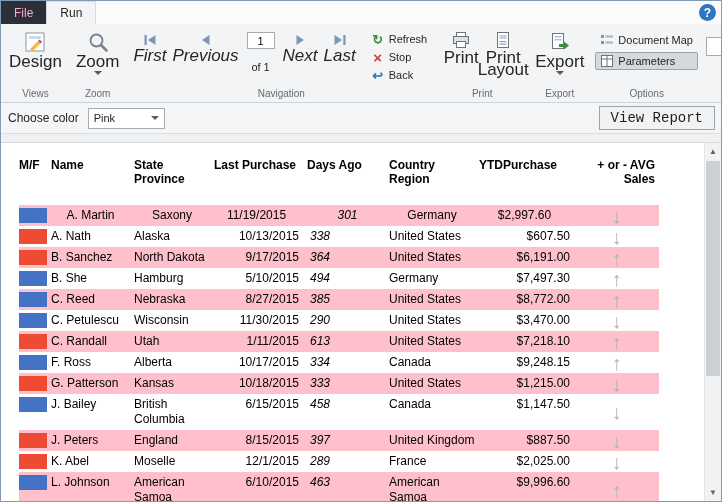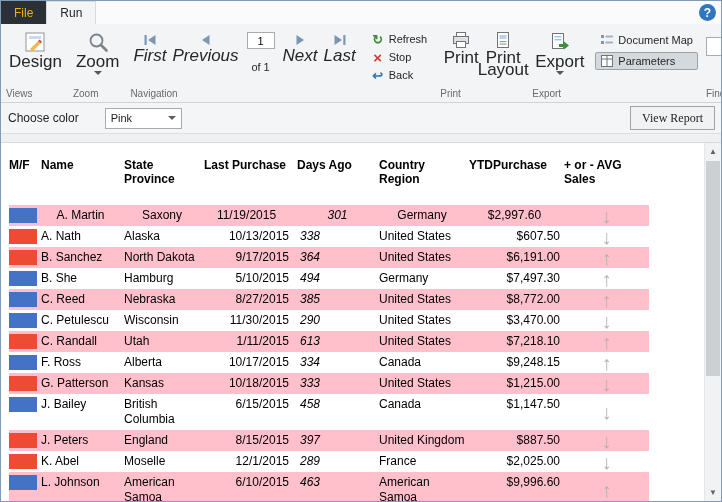--- a/index.html
+++ b/index.html
@@ -4,29 +4,29 @@
 <style>
   * { box-sizing: border-box; margin: 0; padding: 0; }
   html, body { width: 722px; height: 502px; }
   body { font-family: "Liberation Sans", sans-serif; background: #ffffff; overflow: hidden; }
 
   .window { width: 722px; height: 502px; border: 1px solid #7e9cba; display: flex; flex-direction: column; background: #f3f4f5; overflow: hidden; }
 
   
   .tabbar { height: 23px; background: #fbfbfc; display: flex; align-items: stretch; position: relative; flex: 0 0 auto; }
   .tab { font-size: 12px; display: flex; align-items: center; padding: 0 13px; cursor: default; }
-  .tab-file { background: #2b2f36; color: #eab308; }
+  .tab-file { background: #2b2f36; color: #f9a8d4; }
   .tab-run { background: #f3f4f5; border: 1px solid #d8dadc; border-bottom: none; color: #262626; }
   .help-btn { position: absolute; right: 5px; top: 3px; width: 17px; height: 17px; background: #2f76c0; color: #fff; font-weight: bold; font-size: 12px; display: flex; align-items: center; justify-content: center; border-radius: 9px; }
 
   
   .ribbon { height: 79px; background: #f3f4f5; border-bottom: 1px solid #d0d3d6; display: flex; align-items: stretch; padding: 1px 2px 0; flex: 0 0 auto; overflow: hidden; }
   .rgroup { display: flex; flex-direction: column; padding: 2px 3px 0; }
   .gcontent { flex: 1; display: flex; align-items: flex-start; }
-  .glabel { height: 15px; font-size: 10px; color: #666a6e; text-align: left; line-height: 14px; white-space: nowrap; }
+  .glabel { height: 15px; font-size: 10px; color: #666a6e; text-align: center; line-height: 14px; white-space: nowrap; }
   .gsep { width: 1px; background: #dddfe2; margin: 4px 1px; }
 
   .bigbtn { display: flex; flex-direction: column; align-items: center; padding: 3px 3px 0; border-radius: 2px; min-width: 34px; cursor: default; }
   .blabel { font-size: 17px; color: #262626; margin-top: 2px; text-align: center; line-height: 12px; }
   .bigbtn.print { width: 42px; }
   .caret { width: 0; height: 0; border-left: 4px solid transparent; border-right: 4px solid transparent; border-top: 4px solid #55585c; margin-top: 3px; display: inline-block; }
 
   .navrow { display: flex; align-items: flex-start; }
   .bigbtn.nav { min-width: 28px; padding: 5px 3px 0; font-style: italic; }
   .pagewidget { display: flex; flex-direction: column; align-items: center; margin: 5px 5px 0; }
@@ -44,40 +44,40 @@
   .optstack { display: flex; flex-direction: column; gap: 3px; margin-top: 4px; }
   .smallbtn.pressed { background: #d4d9de; border: 1px solid #9aa2ab; }
   .ic { display: inline-flex; align-items: center; justify-content: center; }
 
   .findrow { display: flex; align-items: center; margin-top: 10px; }
   .find-input { width: 56px; height: 19px; border: 1px solid #a8abad; background: #fff; padding: 0 3px; font-size: 11px; font-family: inherit; }
   .find-ic { margin-left: 4px; }
 
   
   .parambar { height: 31px; background: #f3f5f6; border-bottom: 1px solid #dcdedf; display: flex; align-items: center; padding: 0 7px; position: relative; flex: 0 0 auto; }
-  .param-label { font-size: 12px; margin-right: 26px; color: #1e1e1e; }
+  .param-label { font-size: 12px; margin-right: 9px; color: #1e1e1e; }
   .combo { width: 77px; height: 21px; background: #fff; border: 1px solid #a8abad; display: flex; align-items: center; justify-content: space-between; padding: 0 5px; font-size: 11px; color: #1e1e1e; }
   .combo .caret { margin-top: 0; border-top-color: #5a5e62; }
-  .view-report { position: absolute; right: 6px; top: 3px; height: 24px; background: #f0f2f3; border: 1px solid #9ea4a9; font-size: 12px; font-family: Liberation Serif, serif; padding: 0 11px; color: #1e1e1e; }
+  .view-report { position: absolute; right: 6px; top: 3px; height: 24px; background: #f0f2f3; border: 1px solid #9ea4a9; font-size: 14px; font-family: Liberation Mono, monospace; padding: 0 11px; color: #1e1e1e; }
   .splitbar { height: 9px; background: #eef0f1; border-bottom: 1px solid #d7d9da; flex: 0 0 auto; }
 
   
   .report { flex: 1; background: #ffffff; position: relative; overflow: hidden; }
-  .report-inner { position: absolute; top: 0; left: 0; right: 17px; bottom: 0; padding: 13px 0 0 8px; overflow: hidden; }
+  .report-inner { position: absolute; top: 0; left: 0; right: 17px; bottom: 0; padding: 13px 0 0 18px; overflow: hidden; }
 
   table.rpt { border-collapse: collapse; table-layout: fixed; width: 640px; }
   .rpt th { font-size: 12px; font-weight: bold; text-align: left; vertical-align: top; padding: 2px 4px 10px 0; line-height: 14px; color: #000; }
   .rpt th:nth-child(1) { width: 32px; }
   .rpt th:nth-child(2) { width: 83px; }
   .rpt th:nth-child(3) { width: 80px; }
   .rpt th:nth-child(4) { width: 93px; }
   .rpt th:nth-child(5) { width: 82px; }
   .rpt th:nth-child(6) { width: 90px; }
   .rpt th:nth-child(7) { width: 95px; margin-left: 44px; }
-  .rpt th:nth-child(8) { width: 85px; text-align: left; }
+  .rpt th:nth-child(8) { width: 85px; text-align: right; }
   .rpt td { font-size: 12px; line-height: 15px; padding: 3px 4px 3px 0; vertical-align: top; color: #000; }
   .rpt tr.hl td { background: var(--hl, #FFC0CB); }
   .rpt tbody tr:first-child td { border-top: 9px solid #ffffff; text-align: center; }
   .mf-bar { width: 28px; height: 15px; }
   .rpt td.date { text-align: right; padding-right: 8px; }
   .rpt td.days { padding-left: 3px; font-style: italic; }
   .rpt td.ytd { text-align: right; padding-right: 4px; }
   .rpt td.trend { text-align: center; vertical-align: middle; font-size: 20px; color: var(--arrow, #b3b3b3); line-height: 16px; padding: 0; font-weight: normal; }
 
   
@@ -262,20 +262,21 @@
               <svg width="14" height="14" viewBox="0 0 14 14">
                   <rect x="1.5" y="1.5" width="11" height="11" fill="#fff" stroke="#707478"></rect>
                   <line x1="1.5" y1="5" x2="12.5" y2="5" stroke="#707478"></line>
                   <line x1="7" y1="1.5" x2="7" y2="12.5" stroke="#707478"></line>
                 </svg>
             </span>
             <span class="slabel">Parameters</span>
           </div>
         </div>
       </div>
+      <div class="glabel">Options</div>
     </div>
     <div class="gsep"></div>
 
     <div class="rgroup">
       <div class="gcontent">
         <div class="findrow">
           <input class="find-input" value="" style="">
           <span class="ic find-ic">
             <svg width="18" height="18" viewBox="0 0 18 18">
                 <rect x="4.2" y="3" width="3.2" height="5" fill="#5a6068"></rect>

